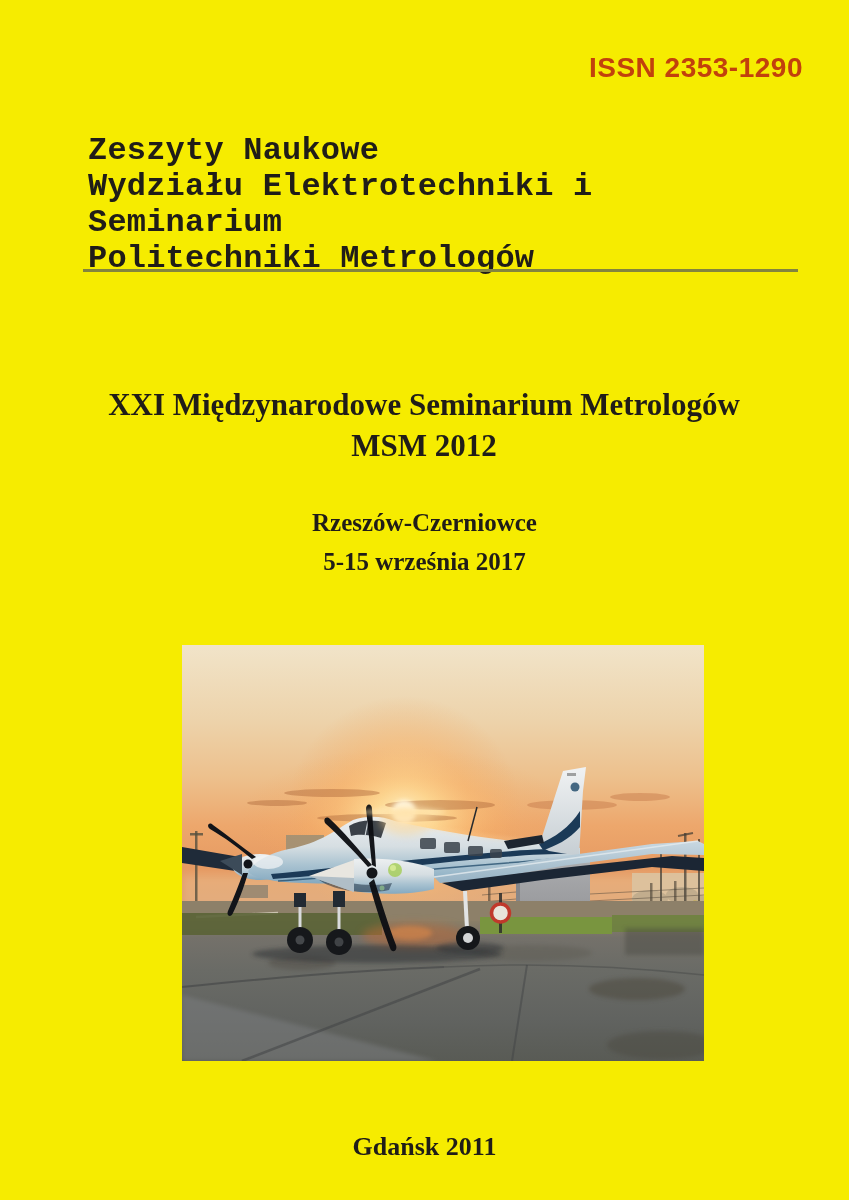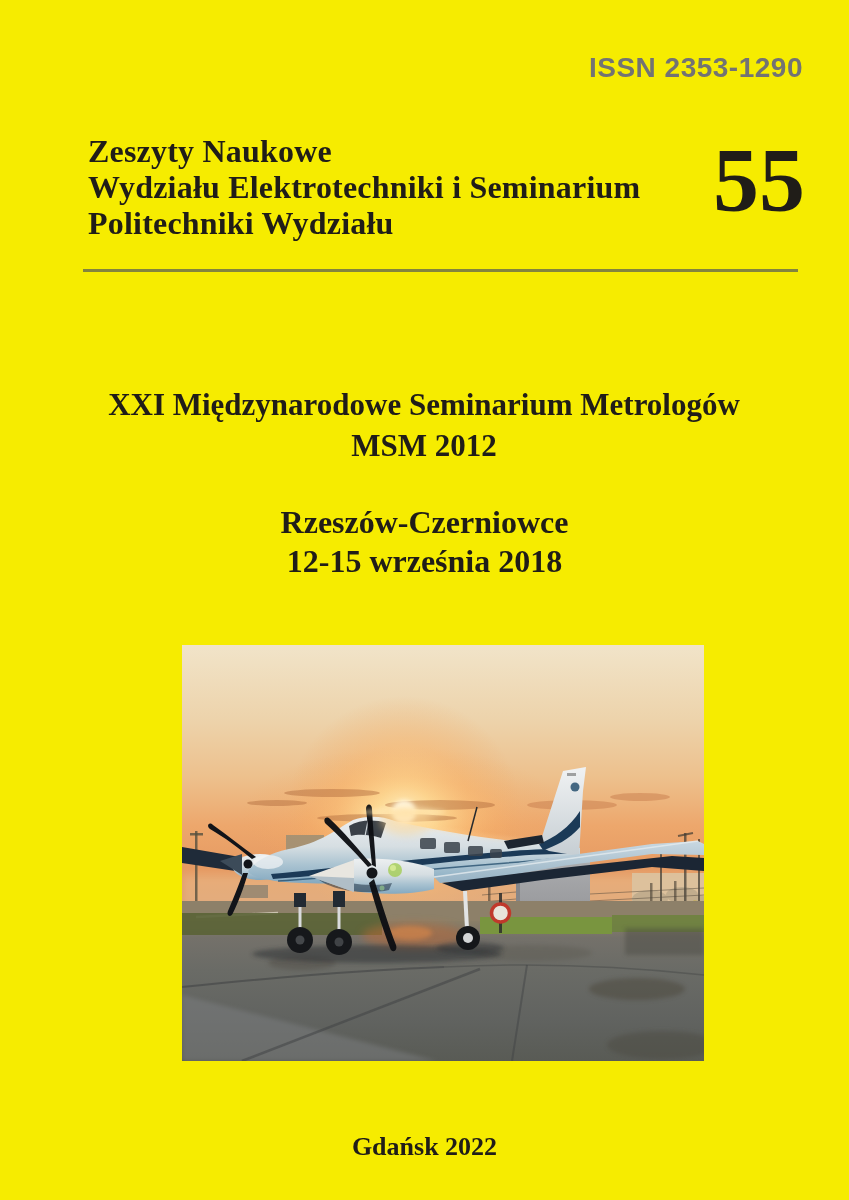--- a/index.html
+++ b/index.html
@@ -9,42 +9,43 @@
     margin:0 auto;
     background:var(--bg,#f6ec00);
     overflow:hidden;
     font-family:"Liberation Serif","DejaVu Serif",serif;
     color:var(--ink,#201d18);
   }
   .issn{
     position:absolute;top:52px;right:46px;
     font-family:"Liberation Sans","DejaVu Sans",sans-serif;
     font-weight:bold;font-size:28px;letter-spacing:.5px;
-    color:#737373;
+    color:#c2410c;
   }
   .masthead{
     position:absolute;left:88px;top:133px;width:640px;
     font-weight:bold;font-size:32px;line-height:36px;
     letter-spacing:.2px;
+    font-family:Liberation Mono, monospace;
   }
   .issue-number{
     position:absolute;top:134px;right:44px;
     font-weight:bold;font-size:92px;line-height:1;
   }
   .rule{
     position:absolute;left:83px;top:269px;width:715px;height:3px;
     background:var(--divider,#83843e);
   }
   .seminar{
     position:absolute;left:0;right:1px;top:384px;
     text-align:center;font-weight:bold;font-size:31px;line-height:41px;
   }
   .event{
     position:absolute;left:0;right:0;top:503px;
-    text-align:center;font-weight:bold;font-size:32px;line-height:39px;
+    text-align:center;font-weight:bold;font-size:25px;line-height:39px;
   }
   .photo{
     position:absolute;left:182px;top:645px;width:522px;height:416px;
     overflow:hidden;background:#e9d3ae;
   }
   .photo svg{display:block;}
   .imprint{
     position:absolute;left:0;right:0;top:1132px;
     text-align:center;font-weight:bold;font-size:26px;
   }
@@ -52,35 +53,34 @@
 </head>
 <body>
 
 <div class="page">
 
   <div class="issn">ISSN 2353-1290</div>
 
   <div class="masthead">
     <div>Zeszyty Naukowe</div>
     <div>Wydziału Elektrotechniki i Seminarium</div>
-    <div>Politechniki Wydziału</div>
-  </div>
-
-  <div class="issue-number">55</div>
+    <div>Politechniki Metrologów</div>
+  </div>
+
 
   <div class="rule"></div>
 
   <div class="seminar">
     <div>XXI Międzynarodowe Seminarium Metrologów</div>
     <div>MSM 2012</div>
   </div>
 
   <div class="event">
     <div>Rzeszów-Czerniowce</div>
-    <div>12-15 września 2018</div>
+    <div>5-15 września 2017</div>
   </div>
 
   <div class="photo" role="img" aria-label="Twin-engine propeller airplane parked on an airport apron at sunset">
     <svg width="522" height="416" viewBox="0 0 522 416" xmlns="http://www.w3.org/2000/svg">
       <defs>
         <linearGradient id="sky" x1="0" y1="0" x2="0" y2="1">
           <stop offset="0" stop-color="#f1e4c9"></stop>
           <stop offset=".28" stop-color="#edd3ab"></stop>
           <stop offset=".5" stop-color="#edc08c"></stop>
           <stop offset=".68" stop-color="#eda76c"></stop>
@@ -281,15 +281,15 @@
 
       <circle cx="213" cy="225" r="7" fill="#9fcb4a" opacity=".75"></circle>
       <circle cx="211" cy="223" r="3" fill="#dcef9a" opacity=".8"></circle>
       <circle cx="200" cy="243" r="2.5" fill="#a2dc8e" opacity=".55"></circle>
       <circle cx="222" cy="167" r="12" fill="#fff7e0" filter="url(#b2)"></circle>
       <ellipse cx="222" cy="167" rx="42" ry="4" fill="#ffeab8" opacity=".55" filter="url(#b2)"></ellipse>
       <ellipse cx="224" cy="176" rx="26" ry="14" fill="#ffd68e" opacity=".5" filter="url(#b4)"></ellipse>
     </svg>
   </div>
 
-  <div class="imprint">Gdańsk 2022</div>
+  <div class="imprint">Gdańsk 2011</div>
 
 </div>
 
 </body></html>

